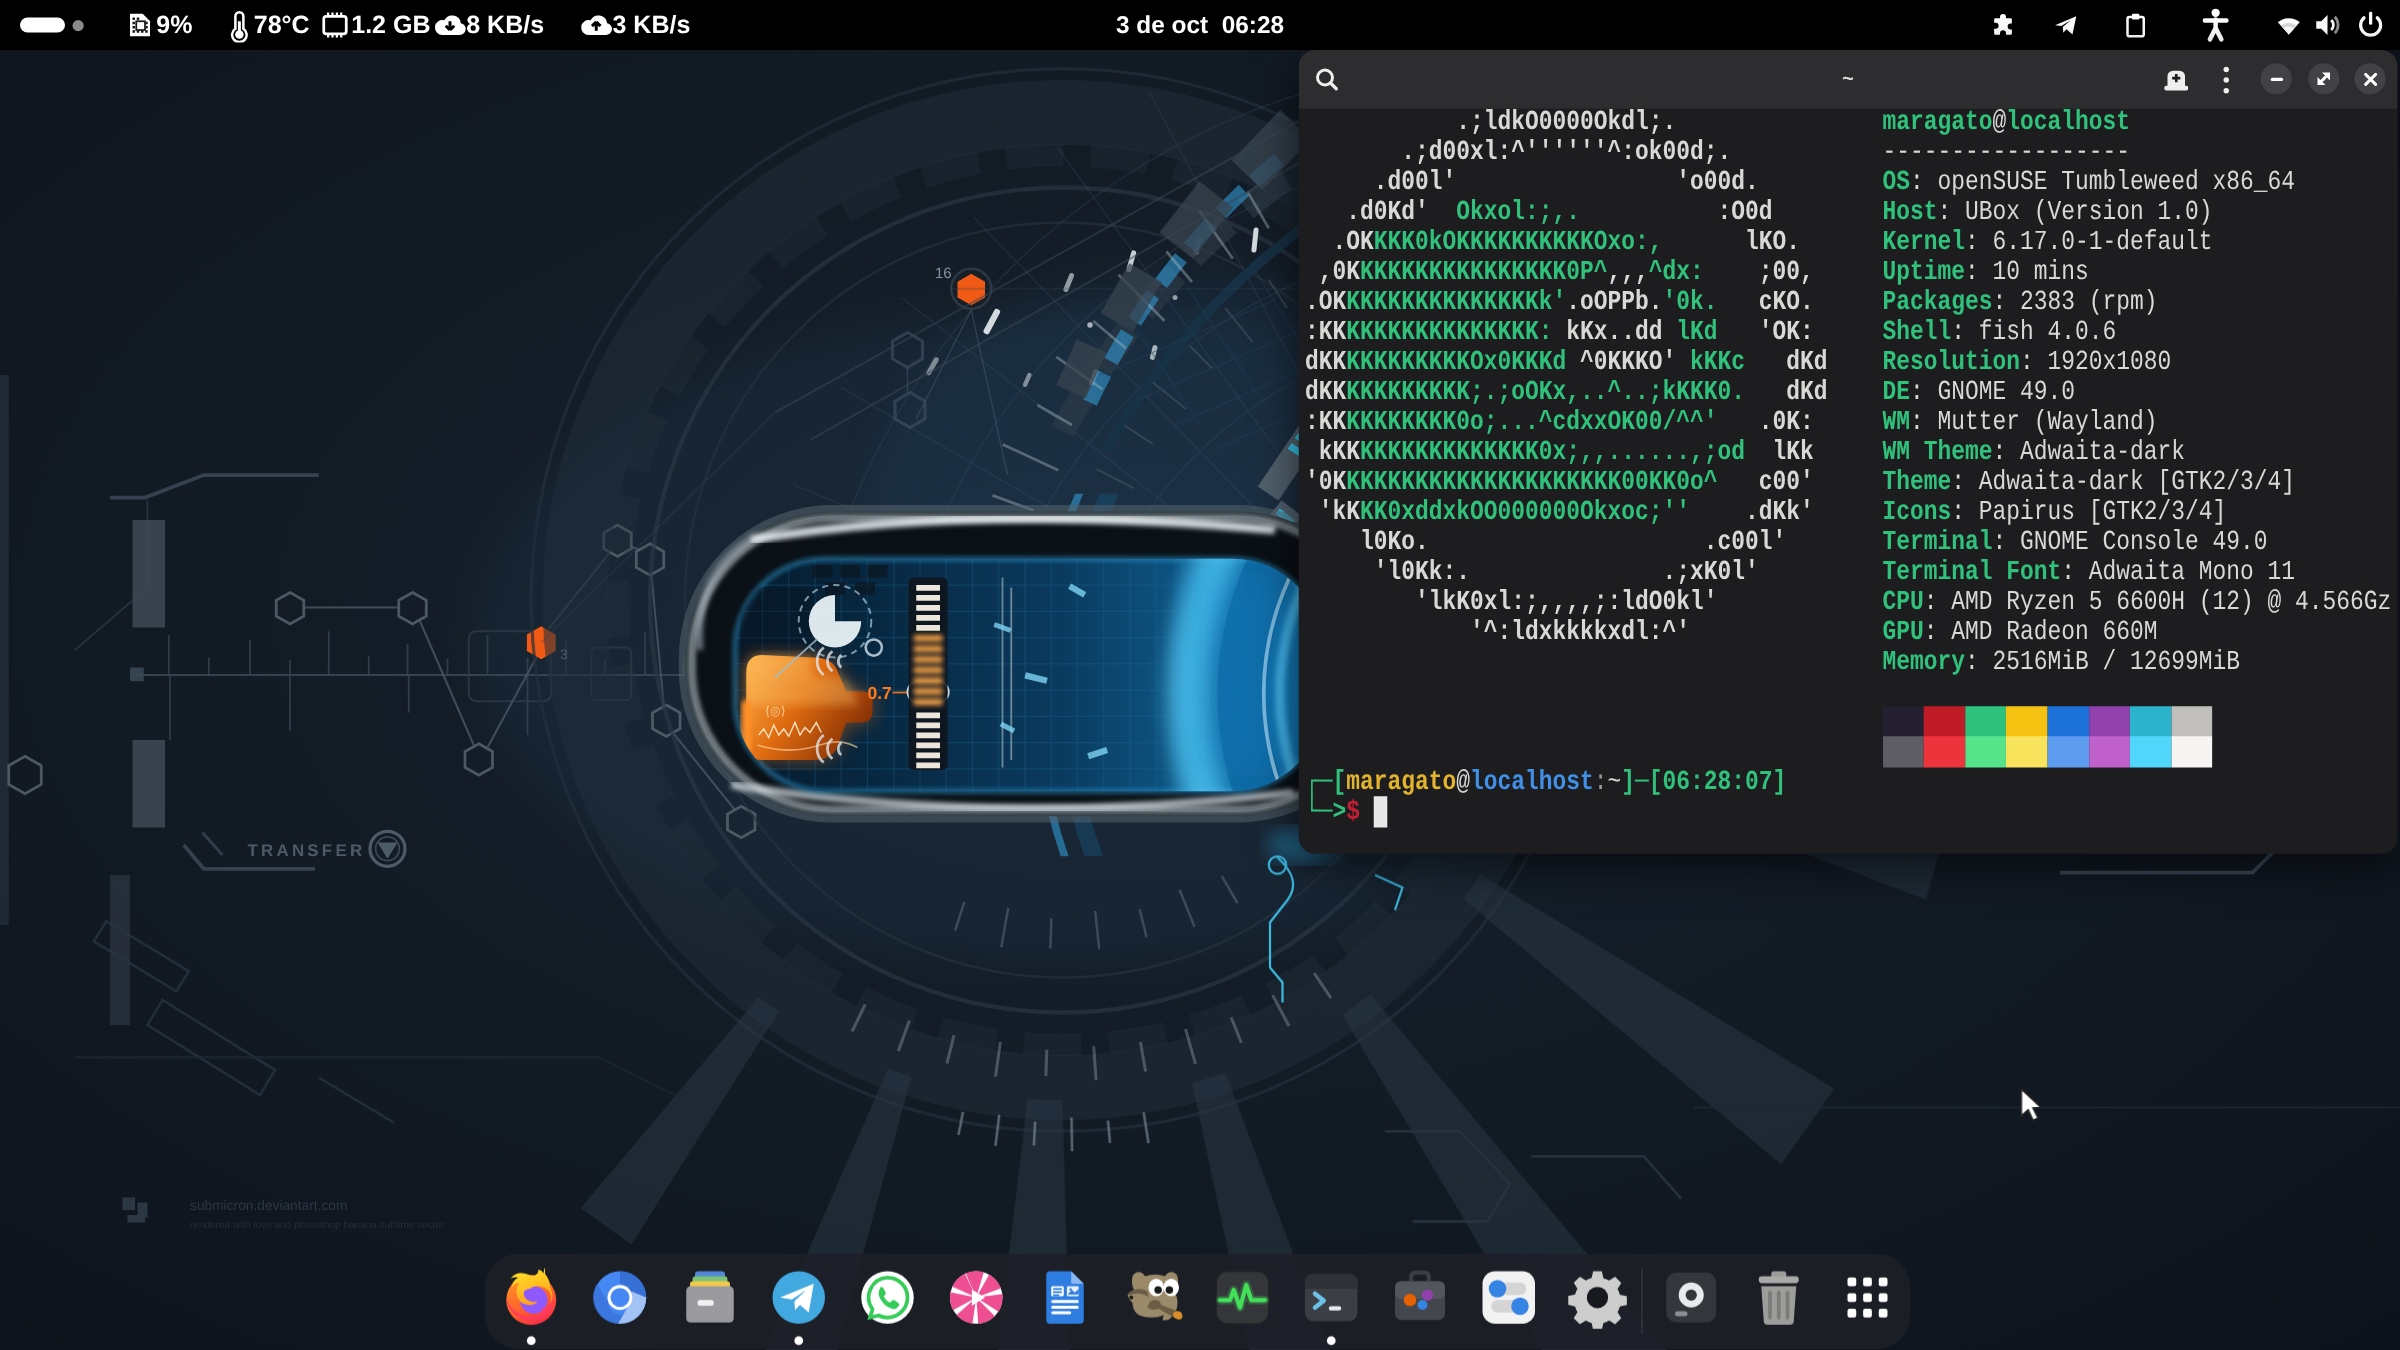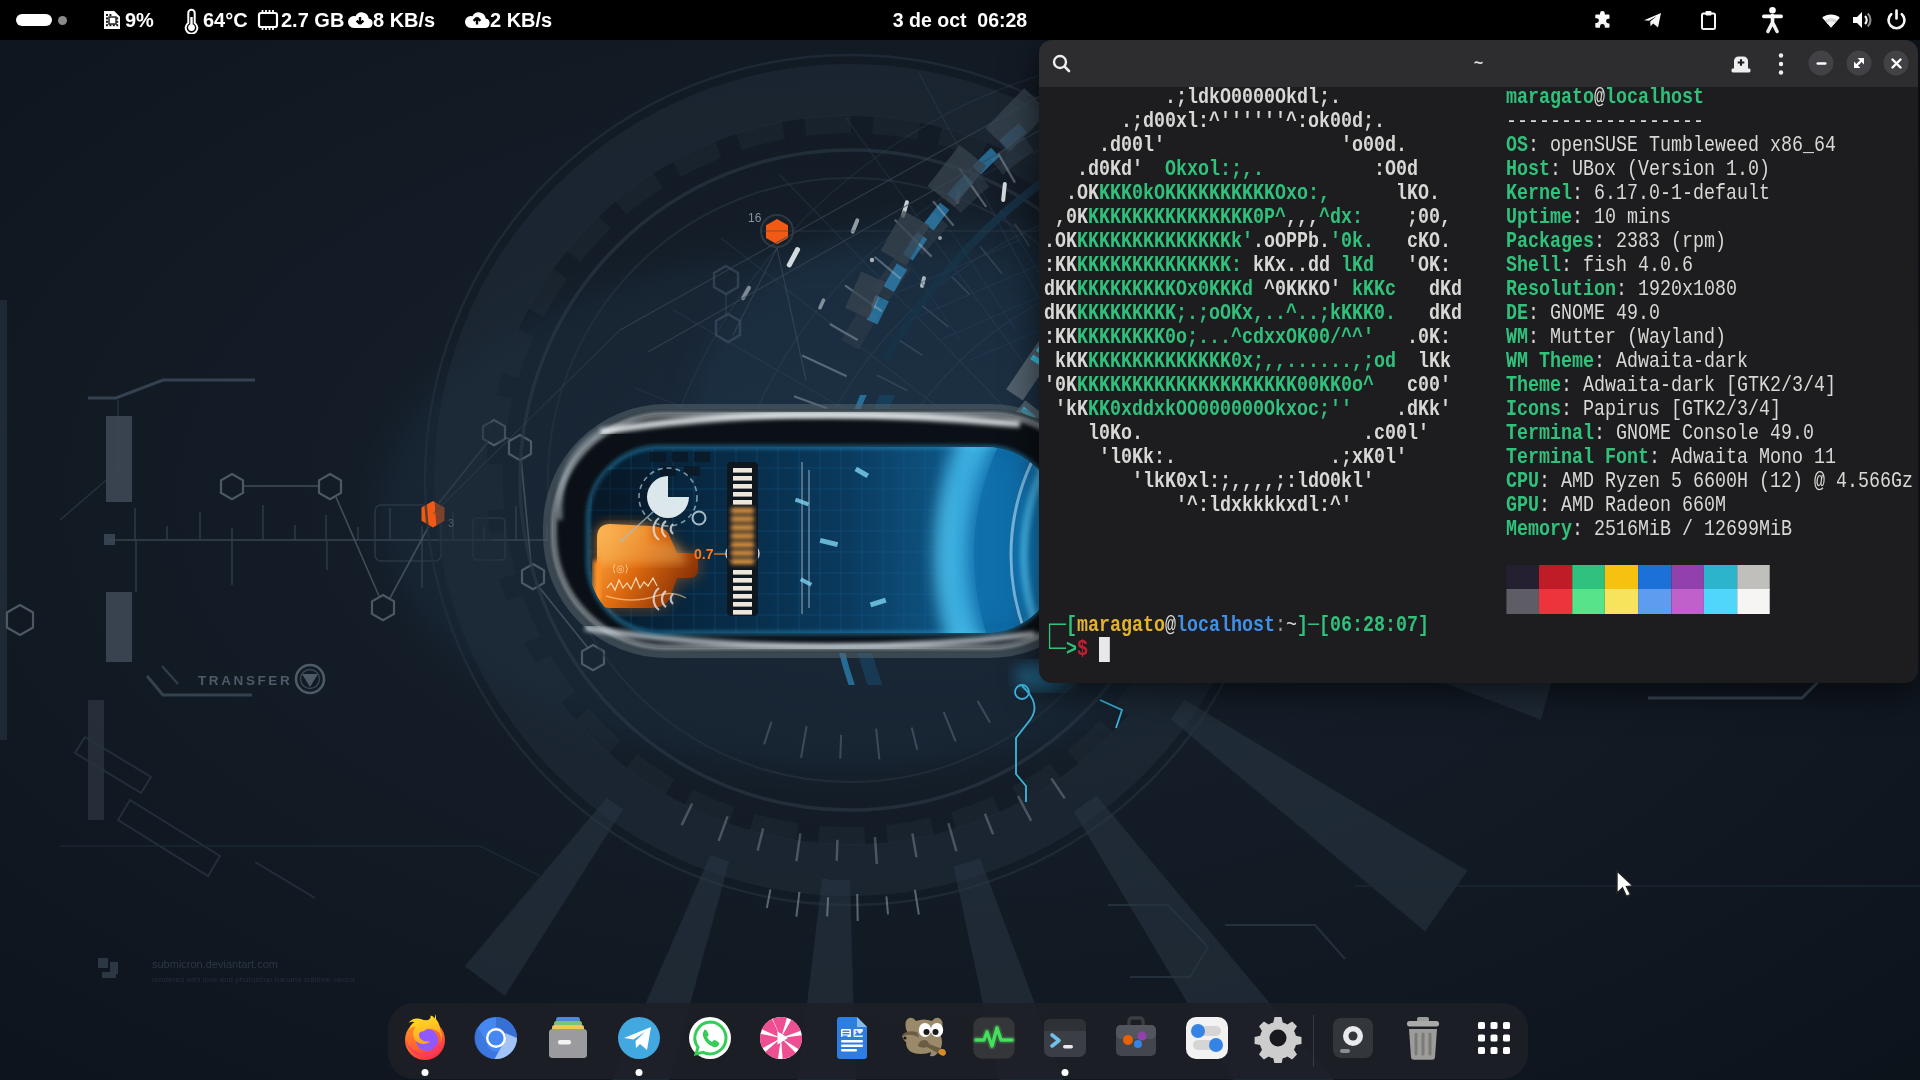--- a/index.html
+++ b/index.html
@@ -443,42 +443,42 @@
       <rect x="8" y="8" width="7" height="7" fill="#fff" stroke="#000" stroke-width="1.4"></rect>
     </g>
   </svg>
   <div class="tb" style="left:125px;">9%</div>
 
   <svg style="position:absolute;left:183px;top:7px" width="17" height="27" viewBox="0 0 17 27">
     <path d="M8.5 2.8 a3.2 3.2 0 0 1 3.2 3.2 v10 a5.8 5.8 0 1 1 -6.4 0 v-10 a3.2 3.2 0 0 1 3.2 -3.2 z" fill="none" stroke="#fff" stroke-width="2"></path>
     <circle cx="8.5" cy="20.6" r="3.4" fill="#fff"></circle>
     <rect x="7.3" y="10" width="2.4" height="10" fill="#fff"></rect>
   </svg>
-  <div class="tb" style="left:203px;">64°C</div>
+  <div class="tb" style="left:203px;">78°C</div>
 
   <svg style="position:absolute;left:256px;top:9px" width="24" height="22" viewBox="0 0 24 22">
     <rect x="3" y="4" width="18" height="14" rx="2" fill="none" stroke="#fff" stroke-width="2.2"></rect>
     <g stroke="#fff" stroke-width="1.8">
       <path d="M6.5 4 v-3 M10 4 v-3 M13.5 4 v-3 M17 4 v-3"></path>
       <path d="M6.5 21 v-3 M10 21 v-3 M13.5 21 v-3 M17 21 v-3"></path>
     </g>
   </svg>
-  <div class="tb" style="left:281px;">2.7 GB</div>
+  <div class="tb" style="left:281px;">1.2 GB</div>
 
   <svg style="position:absolute;left:347px;top:11px" width="26" height="18" viewBox="0 0 26 18">
     <path d="M7 17 a6 6 0 1 1 1.5 -11.8 a7 7 0 0 1 13.2 2.3 a4.8 4.8 0 0 1 -1.2 9.5 z" fill="#fff"></path>
     <path d="M13 6 v7 M13 13 l-3.4 -3.4 M13 13 l3.4 -3.4" stroke="#000" stroke-width="2.4" fill="none"></path>
   </svg>
   <div class="tb" style="left:373px;">8 KB/s</div>
 
   <svg style="position:absolute;left:464px;top:11px" width="26" height="18" viewBox="0 0 26 18">
     <path d="M7 17 a6 6 0 1 1 1.5 -11.8 a7 7 0 0 1 13.2 2.3 a4.8 4.8 0 0 1 -1.2 9.5 z" fill="#fff"></path>
     <path d="M13 13.5 v-7 M13 6.5 l-3.4 3.4 M13 6.5 l3.4 3.4" stroke="#000" stroke-width="2.4" fill="none"></path>
   </svg>
-  <div class="tb" style="left:490px;">2 KB/s</div>
+  <div class="tb" style="left:490px;">3 KB/s</div>
   <div id="clock">3 de oct&nbsp;&nbsp;06:28</div>
 
   <svg style="position:absolute;left:1593px;top:11px" width="19" height="19" viewBox="0 0 19 19">
     <path d="M7 2.5 a2.4 2.4 0 0 1 4.8 0 v1 h3.7 a1 1 0 0 1 1 1 v3.2 h-1 a2.4 2.4 0 0 0 0 4.8 h1 v3.2 a1 1 0 0 1 -1 1 h-3.7 v-1.2 a2.4 2.4 0 0 0 -4.8 0 v1.2 h-3.7 a1 1 0 0 1 -1 -1 v-3.7 h1.2 a2.4 2.4 0 0 0 0 -4.8 h-1.2 v-2.7 a1 1 0 0 1 1 -1 h3.7 z" fill="#fff"></path>
   </svg>
   <svg style="position:absolute;left:1643px;top:12px" width="19" height="17" viewBox="0 0 19 17">
     <path d="M1 8.2 L18 1 L15 15.6 L10.2 11.4 L7.6 14.2 L7.2 9.6 L13.8 4 L6 8.8 Z" fill="#fff"></path>
   </svg>
   <svg style="position:absolute;left:1700px;top:10px" width="17" height="21" viewBox="0 0 17 21">
     <rect x="2" y="3.5" width="13" height="15.5" rx="1.5" fill="none" stroke="#fff" stroke-width="2"></rect>

